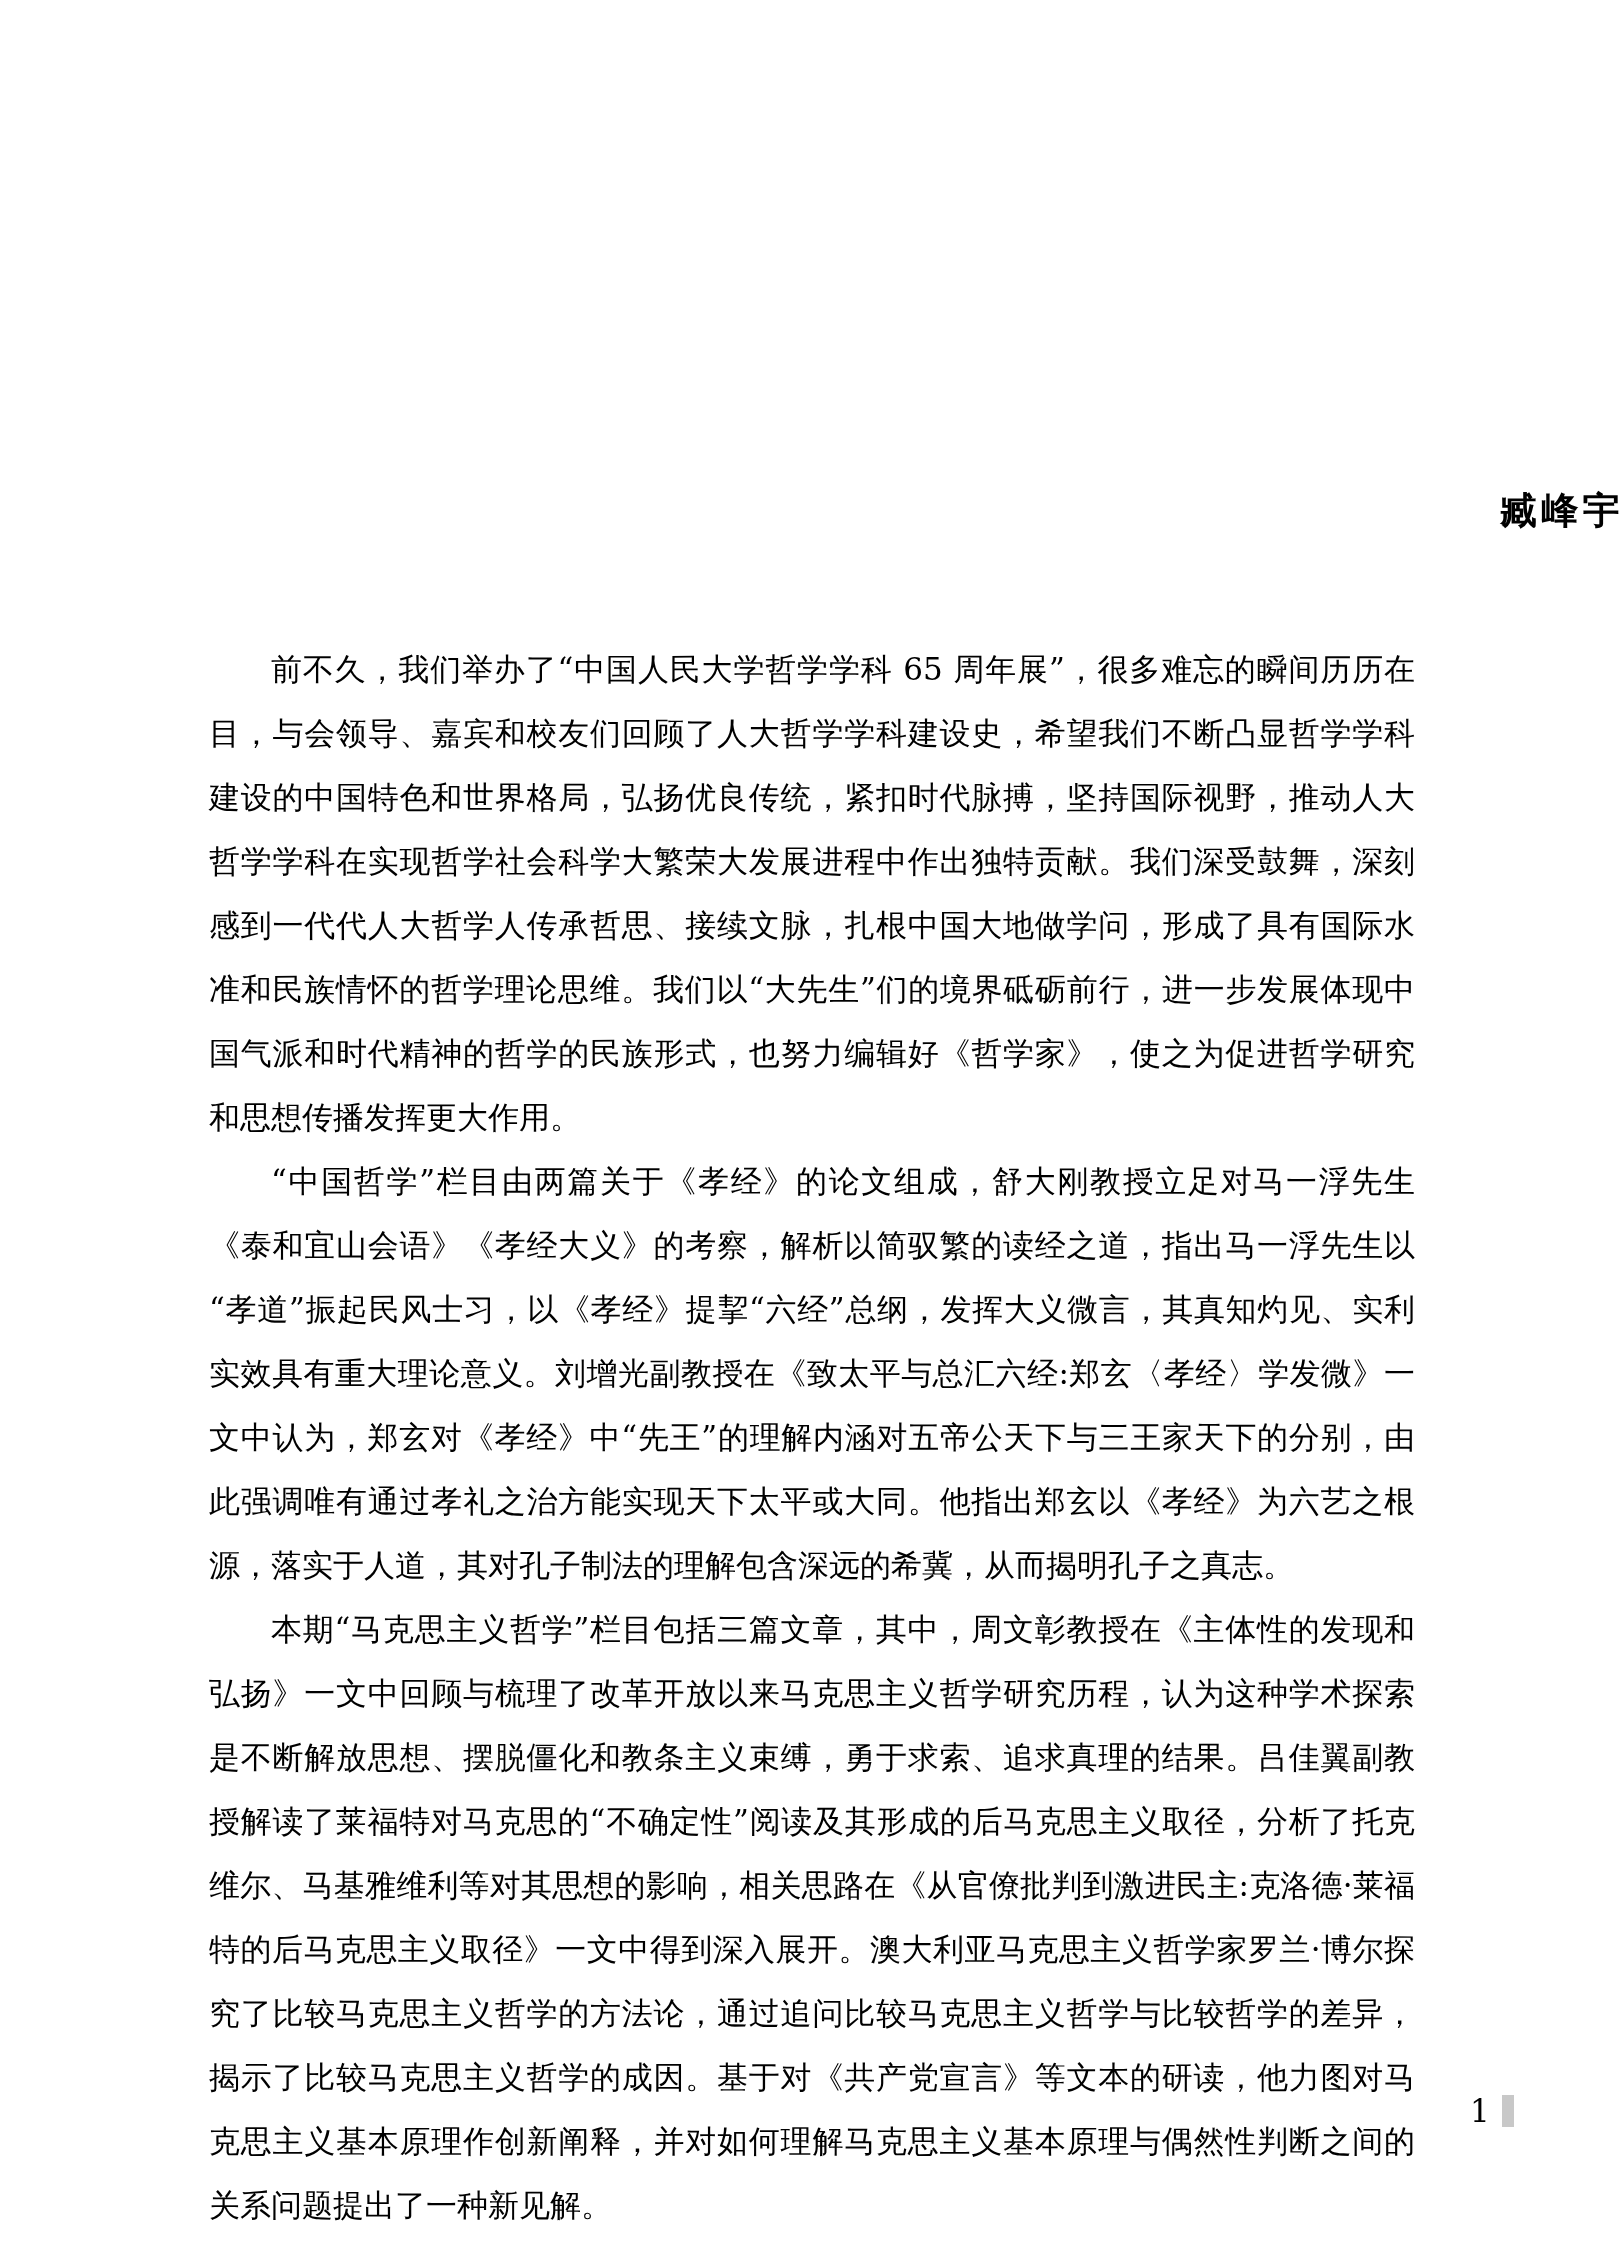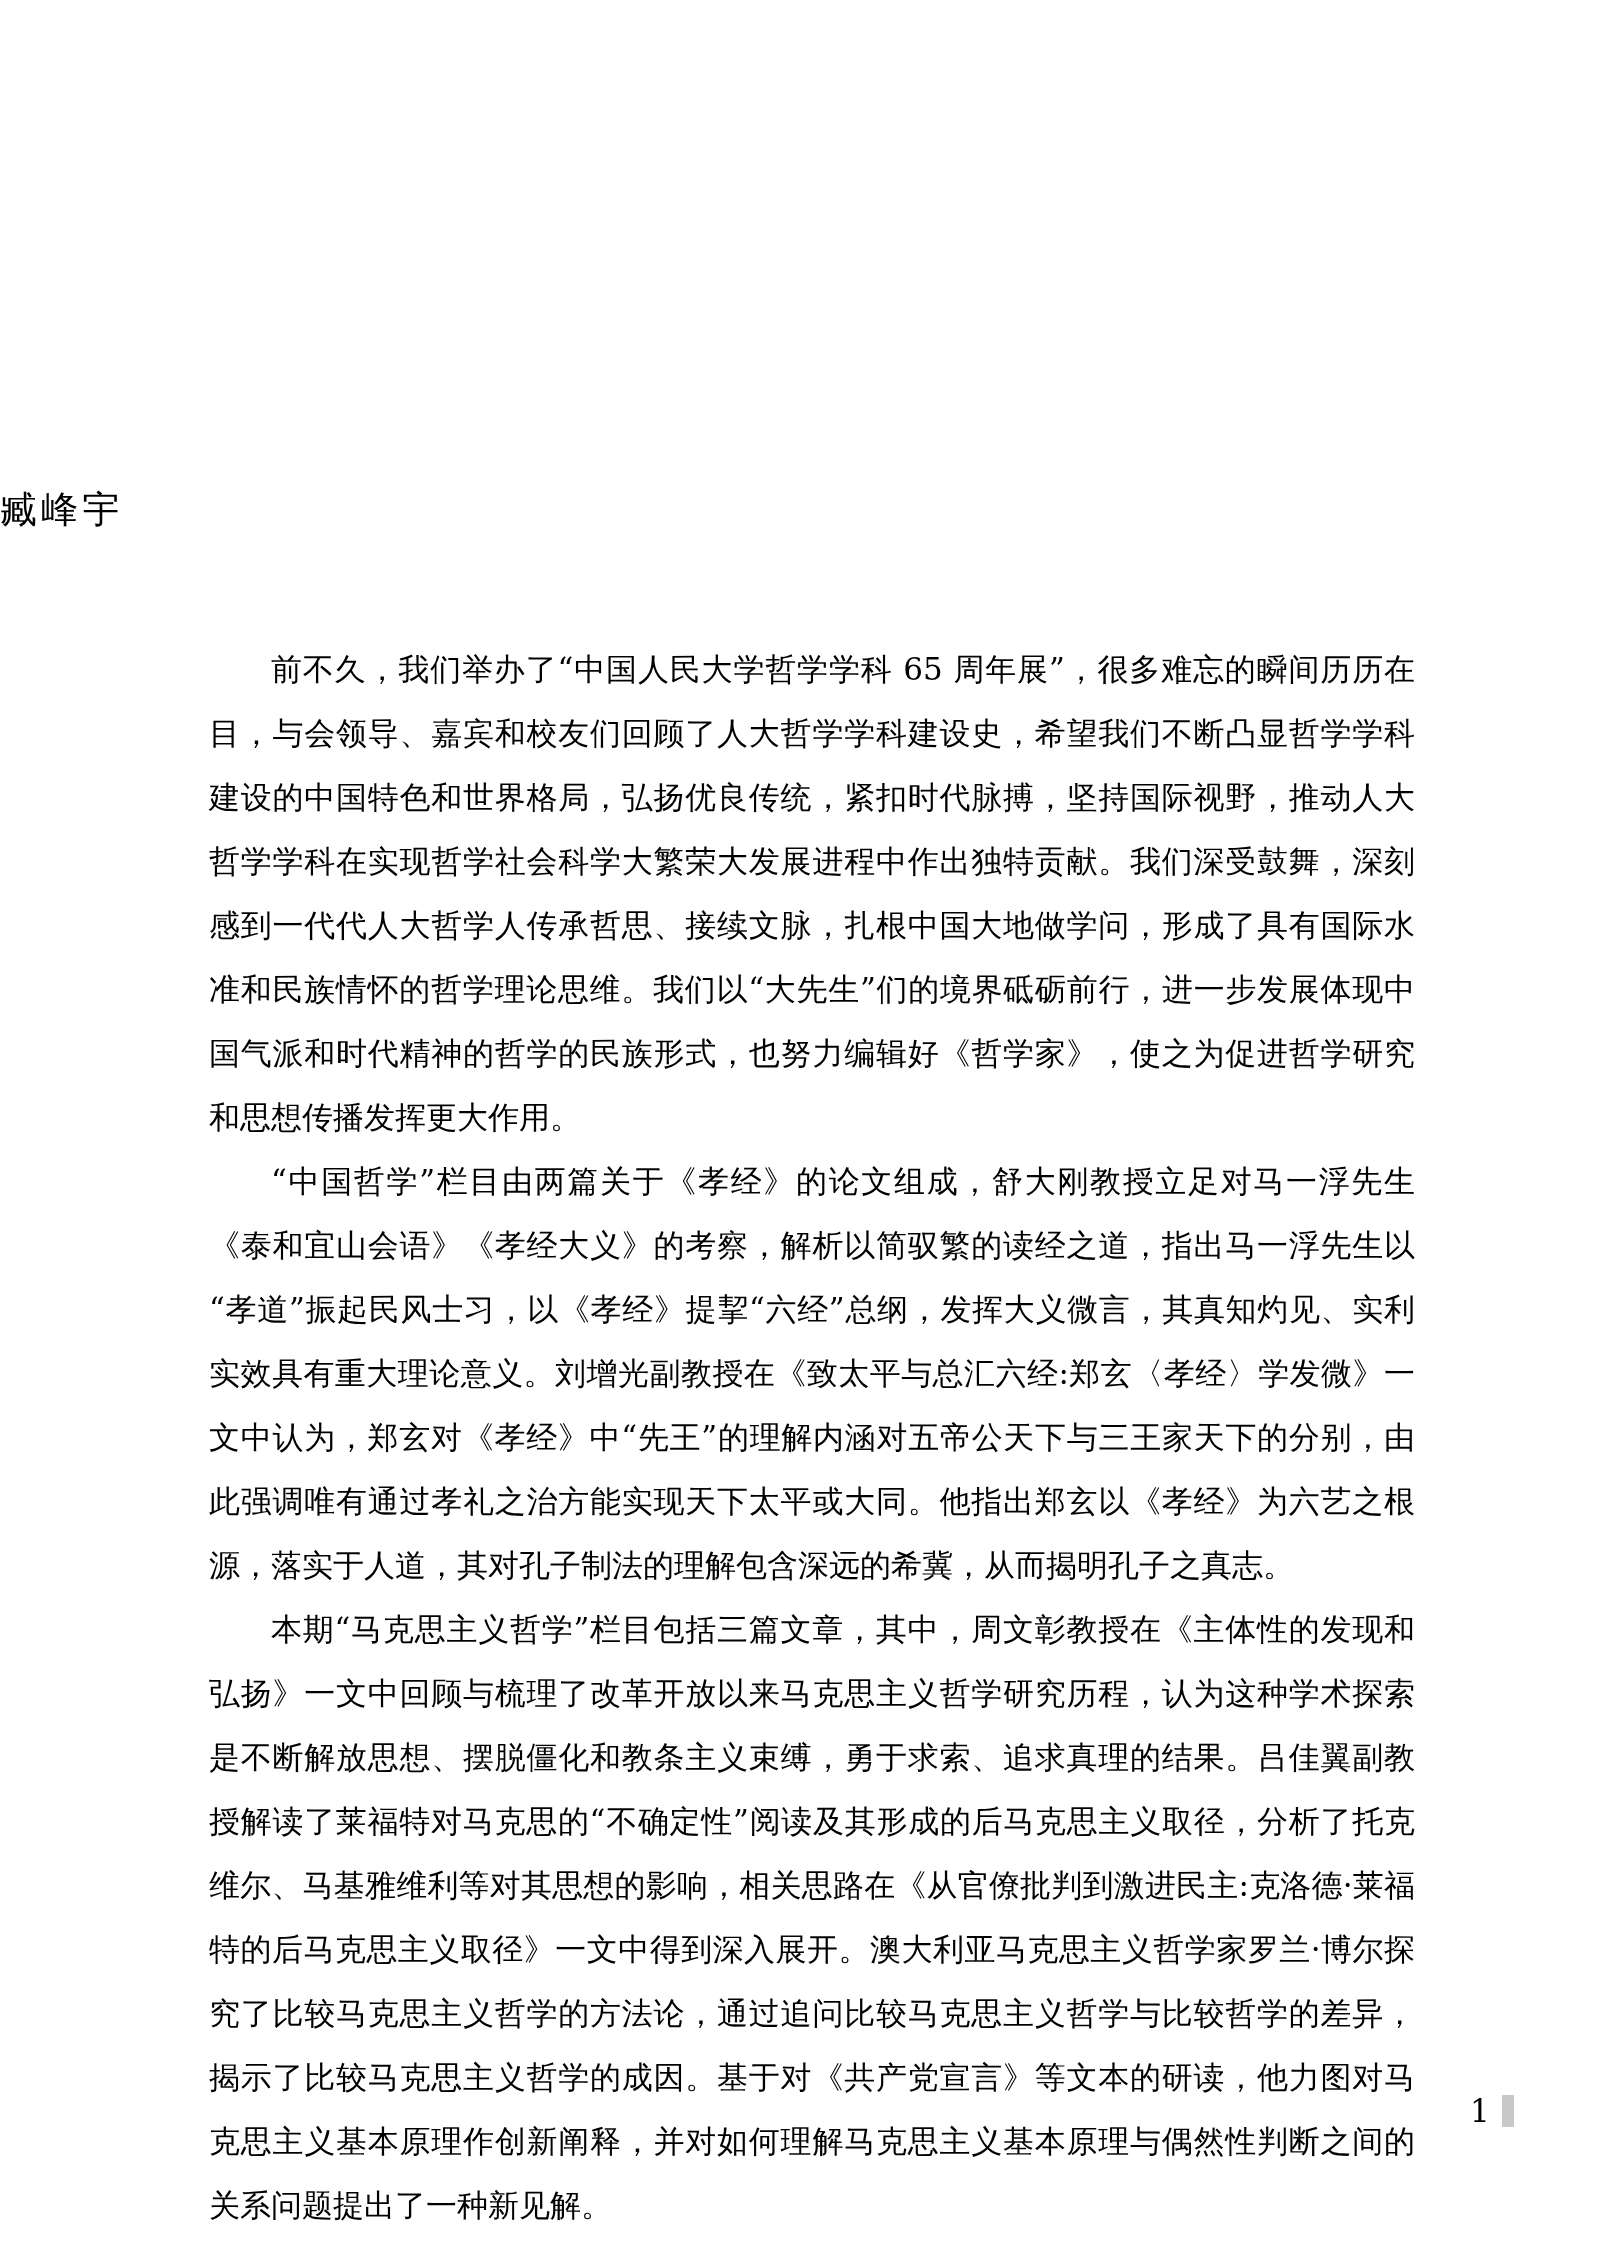--- a/index.html
+++ b/index.html
@@ -22,23 +22,23 @@
     font-size: 53px;
     font-weight: 500;
     letter-spacing: 1.4px;
     line-height: 1.2;
   }
   .doc-author {
     position: absolute;
     top: 488px;
     left: 0;
     width: 100%;
-    text-align: left;
+    text-align: right;
     font-size: 37px;
-    font-weight: 400;
+    font-weight: 700;
     letter-spacing: 4.3px;
     line-height: 1.2;
   }
   .doc-body {
     position: absolute;
     top: 637px;
     left: 209px;
     width: 1206px;
     font-size: 31px;
     line-height: 64px;

